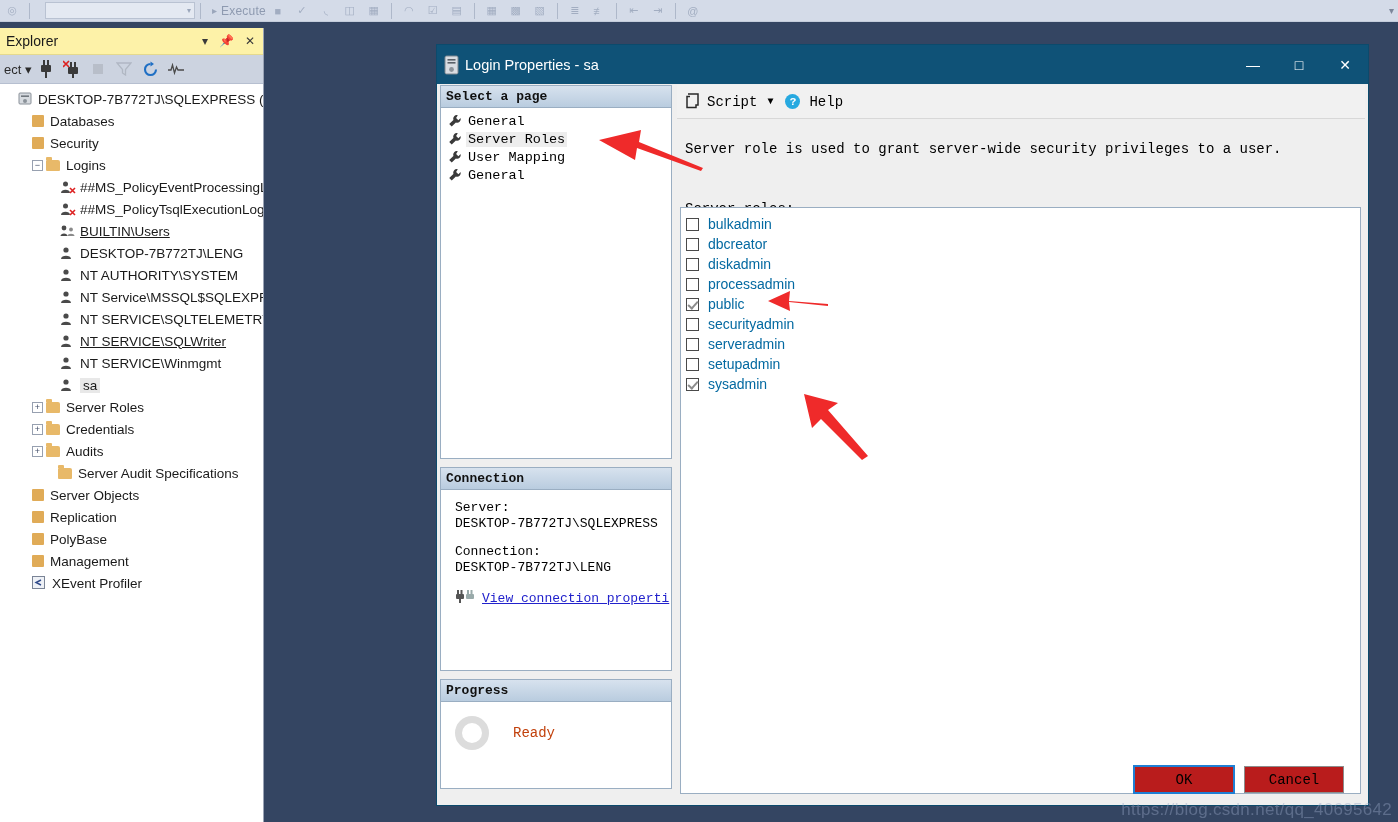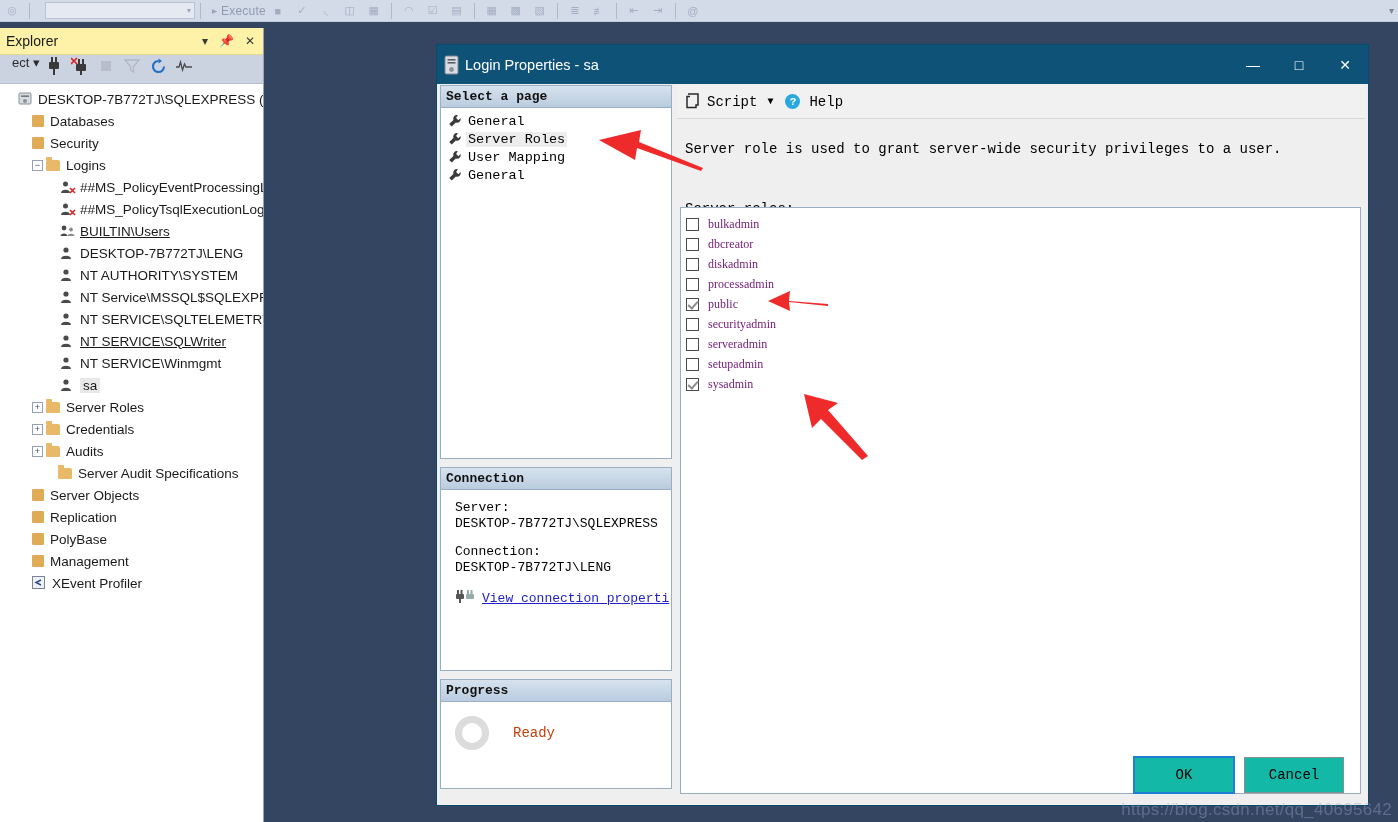--- a/index.html
+++ b/index.html
@@ -49,22 +49,22 @@
     display:flex; align-items:center;
     padding-left:6px; flex:0 0 auto;
     border-bottom:1px solid #e4d98f;
   }
   #explorer-title .et-text { font-size:14px; color:#1a1a1a; }
   #explorer-title .et-ctrls { margin-left:auto; display:flex; align-items:center; gap:11px; padding-right:8px; }
   #explorer-title .et-ctrls span { font-size:12px; color:#3a3a3a; cursor:default; }
 
   #explorer-toolbar {
     height:29px; background:#ccd3e0;
-    display:flex; align-items:flex-start; gap:4px;
-    padding-left:10px; flex:0 0 auto;
+    display:flex; align-items:center; gap:4px;
+    padding-left:2px; flex:0 0 auto;
     border-bottom:1px solid #b6bfd0;
   }
   .ex-ic { width:22px; height:22px; display:flex; align-items:center; justify-content:center; }
 
   #tree {
     flex:1 1 auto; padding-top:4px; overflow:hidden;
     font-size:13.5px; color:#1a1a1a;
   }
   .node { display:flex; align-items:center; height:22px; white-space:nowrap; }
   .exp { width:11px; height:11px; border:1px solid #97a0b0; background:#fff;
@@ -181,38 +181,38 @@
     padding:44px 0 4px 8px;
   }
   #roles-label u { text-decoration:underline; }
   #roles-box {
     position:absolute; left:3px; right:4px; top:122px; bottom:8px;
     background:#fff; border:1px solid #9aaec2; padding:6px 0 0 5px;
     overflow:hidden;
   }
   .role {
     display:flex; align-items:center; height:20px;
-    font-family:Liberation Serif, serif; font-size:12px; color:#701a75;
+    font-family:Liberation Sans, sans-serif; font-size:14px; color:#0369a1;
   }
   .cb {
     width:13px; height:13px; border:1px solid #4a4a4a; background:#fff;
     margin-right:9px; flex:0 0 auto; position:relative;
   }
   .cb.checked:after {
     content:""; position:absolute; left:3px; top:0px;
     width:4px; height:8px; border:solid #8d8d8d;
     border-width:0 2px 2px 0; transform:rotate(42deg);
   }
 
   
   #dlg-footer {
     position:absolute; right:24px; bottom:12px; display:flex; gap:10px;
   }
   .btn {
-    width:100px; height:36px; background:#14b8a6;
+    width:100px; height:27px; background:#b91c1c;
     border:1px solid #8c8c8c;
     font-family:"Liberation Mono", monospace; font-size:14px; color:#000;
     display:flex; align-items:center; justify-content:center;
   }
   .btn.focus { outline:2px solid #1f7fd4; outline-offset:-1px; border-color:#1f7fd4; }
 
   
   #watermark {
     position:absolute; right:6px; bottom:2px;
     font-size:17px; color:rgba(150,165,195,.42);

